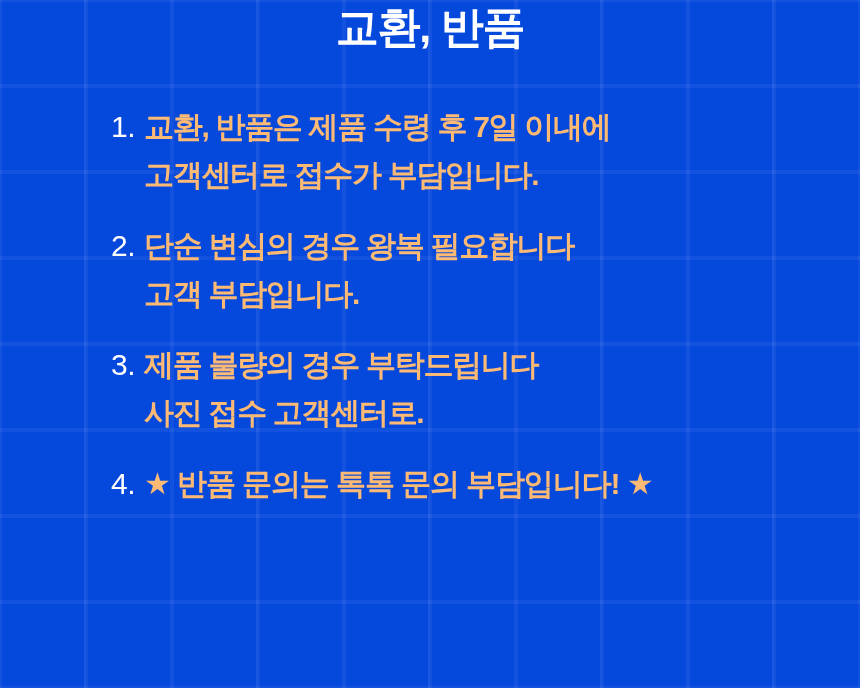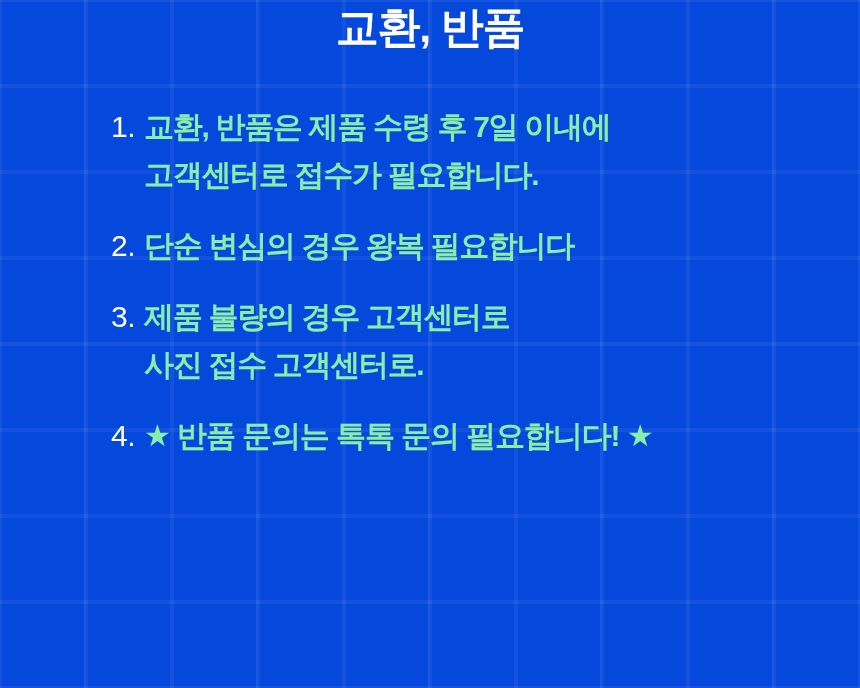--- a/index.html
+++ b/index.html
@@ -95,21 +95,21 @@
     line-height: 48px;
     letter-spacing: -0.5px;
   }
 
   .item-lines {
     flex: 1 1 auto;
     min-width: 0;
   }
 
   .item-line {
-    color: #86efac;
+    color: #fdba74;
     font-size: 30px;
     font-weight: 700;
     line-height: 48px;
     letter-spacing: -1.3px;
     white-space: pre;
   }
 
   
   .policy-item.is-emphasis .item-line {
     font-weight: 800;
@@ -130,42 +130,43 @@
   <div id="content">
 
     <div class="page-title">교환, 반품</div>
 
     <ul class="policy-list">
 
       <li class="policy-item">
         <span class="item-number">1.</span>
         <span class="item-lines">
           <div class="item-line">교환, 반품은 제품 수령 후 7일 이내에</div>
-          <div class="item-line">고객센터로 접수가 필요합니다.</div>
+          <div class="item-line">고객센터로 접수가 부담입니다.</div>
         </span>
       </li>
 
       <li class="policy-item">
         <span class="item-number">2.</span>
         <span class="item-lines">
           <div class="item-line">단순 변심의 경우 왕복 필요합니다</div>
+          <div class="item-line">고객 부담입니다.</div>
         </span>
       </li>
 
       <li class="policy-item">
         <span class="item-number">3.</span>
         <span class="item-lines">
-          <div class="item-line">제품 불량의 경우 고객센터로</div>
+          <div class="item-line">제품 불량의 경우 부탁드립니다</div>
           <div class="item-line">사진 접수 고객센터로.</div>
         </span>
       </li>
 
       <li class="policy-item is-emphasis">
         <span class="item-number">4.</span>
         <span class="item-lines">
-          <div class="item-line">★ 반품 문의는 톡톡 문의 필요합니다! ★</div>
+          <div class="item-line">★ 반품 문의는 톡톡 문의 부담입니다! ★</div>
         </span>
       </li>
 
     </ul>
 
   </div>
 </div>
 
 </body></html>

